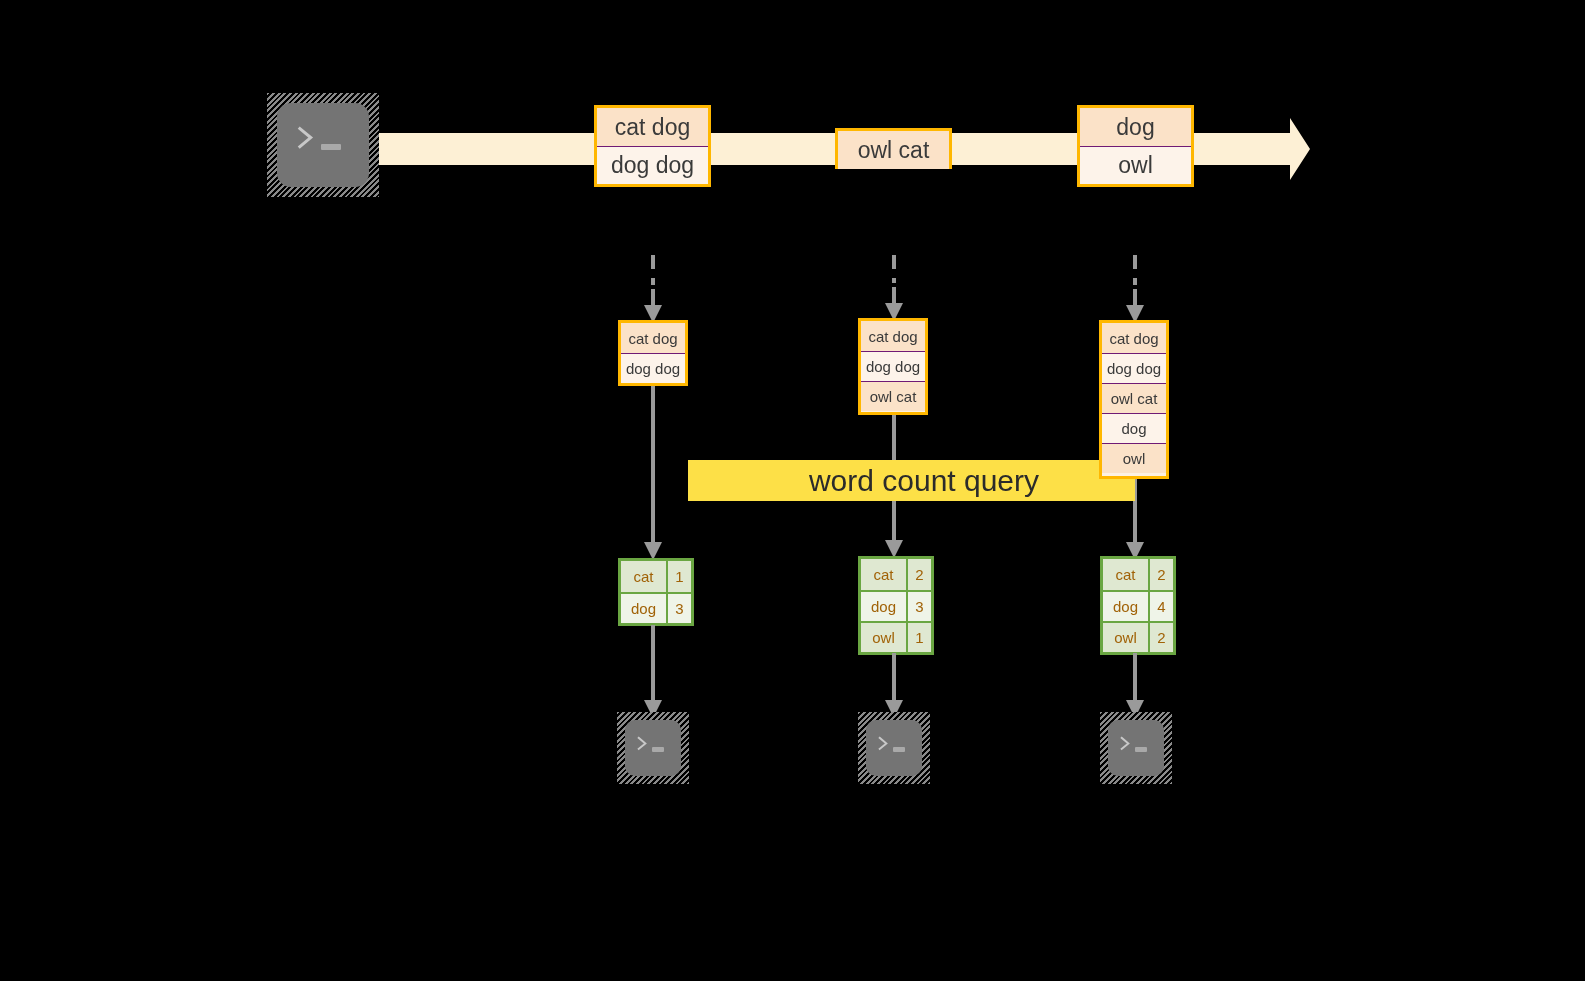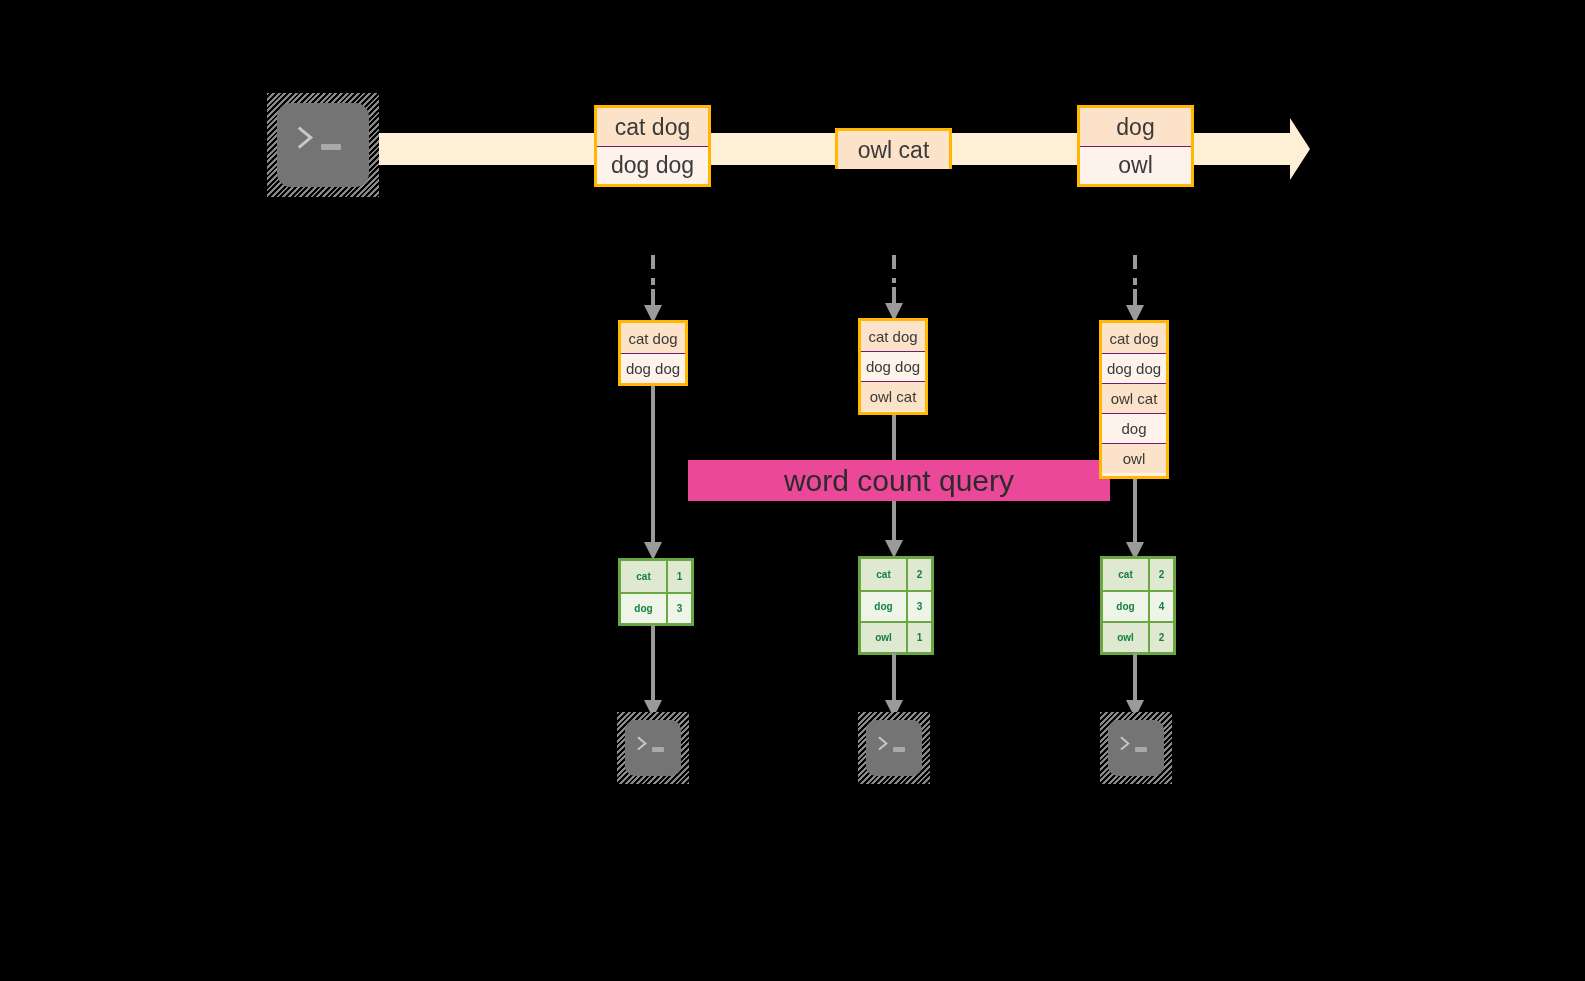--- a/index.html
+++ b/index.html
@@ -99,39 +99,39 @@
     display: flex;
     height: 31px;
     box-sizing: border-box;
   }
   .res-row + .res-row { border-top: 2px solid #6aa642; }
   .res-cell {
     box-sizing: border-box;
     display: flex;
     align-items: center;
     justify-content: center;
-    font-size: 10px;
-    color: #15803d;
-    font-weight: bold;
+    font-size: 15px;
+    color: #a16207;
   }
   .res-cell.word { width: 47px; border-right: 2px solid #6aa642; }
   .res-cell.count { width: 23px; }
   .res-row.dark .res-cell { background: #dfe8d1; }
   .res-row.light .res-cell { background: #eff4e8; }
 
   
   .query-label {
     position: absolute;
-    background: #ec4899;
+    background: #fde047;
     display: flex;
     align-items: center;
     justify-content: center;
     color: #2b2b2b;
     font-size: 30px;
     white-space: nowrap;
+    padding-left: 25px;
   }
 
   svg { display: block; overflow: visible; }
 </style>
 </head>
 <body>
 
 <div id="canvas">
 
   <div class="stream-arrow" style="left:360px; top:118px; width:950px; height:62px;">

